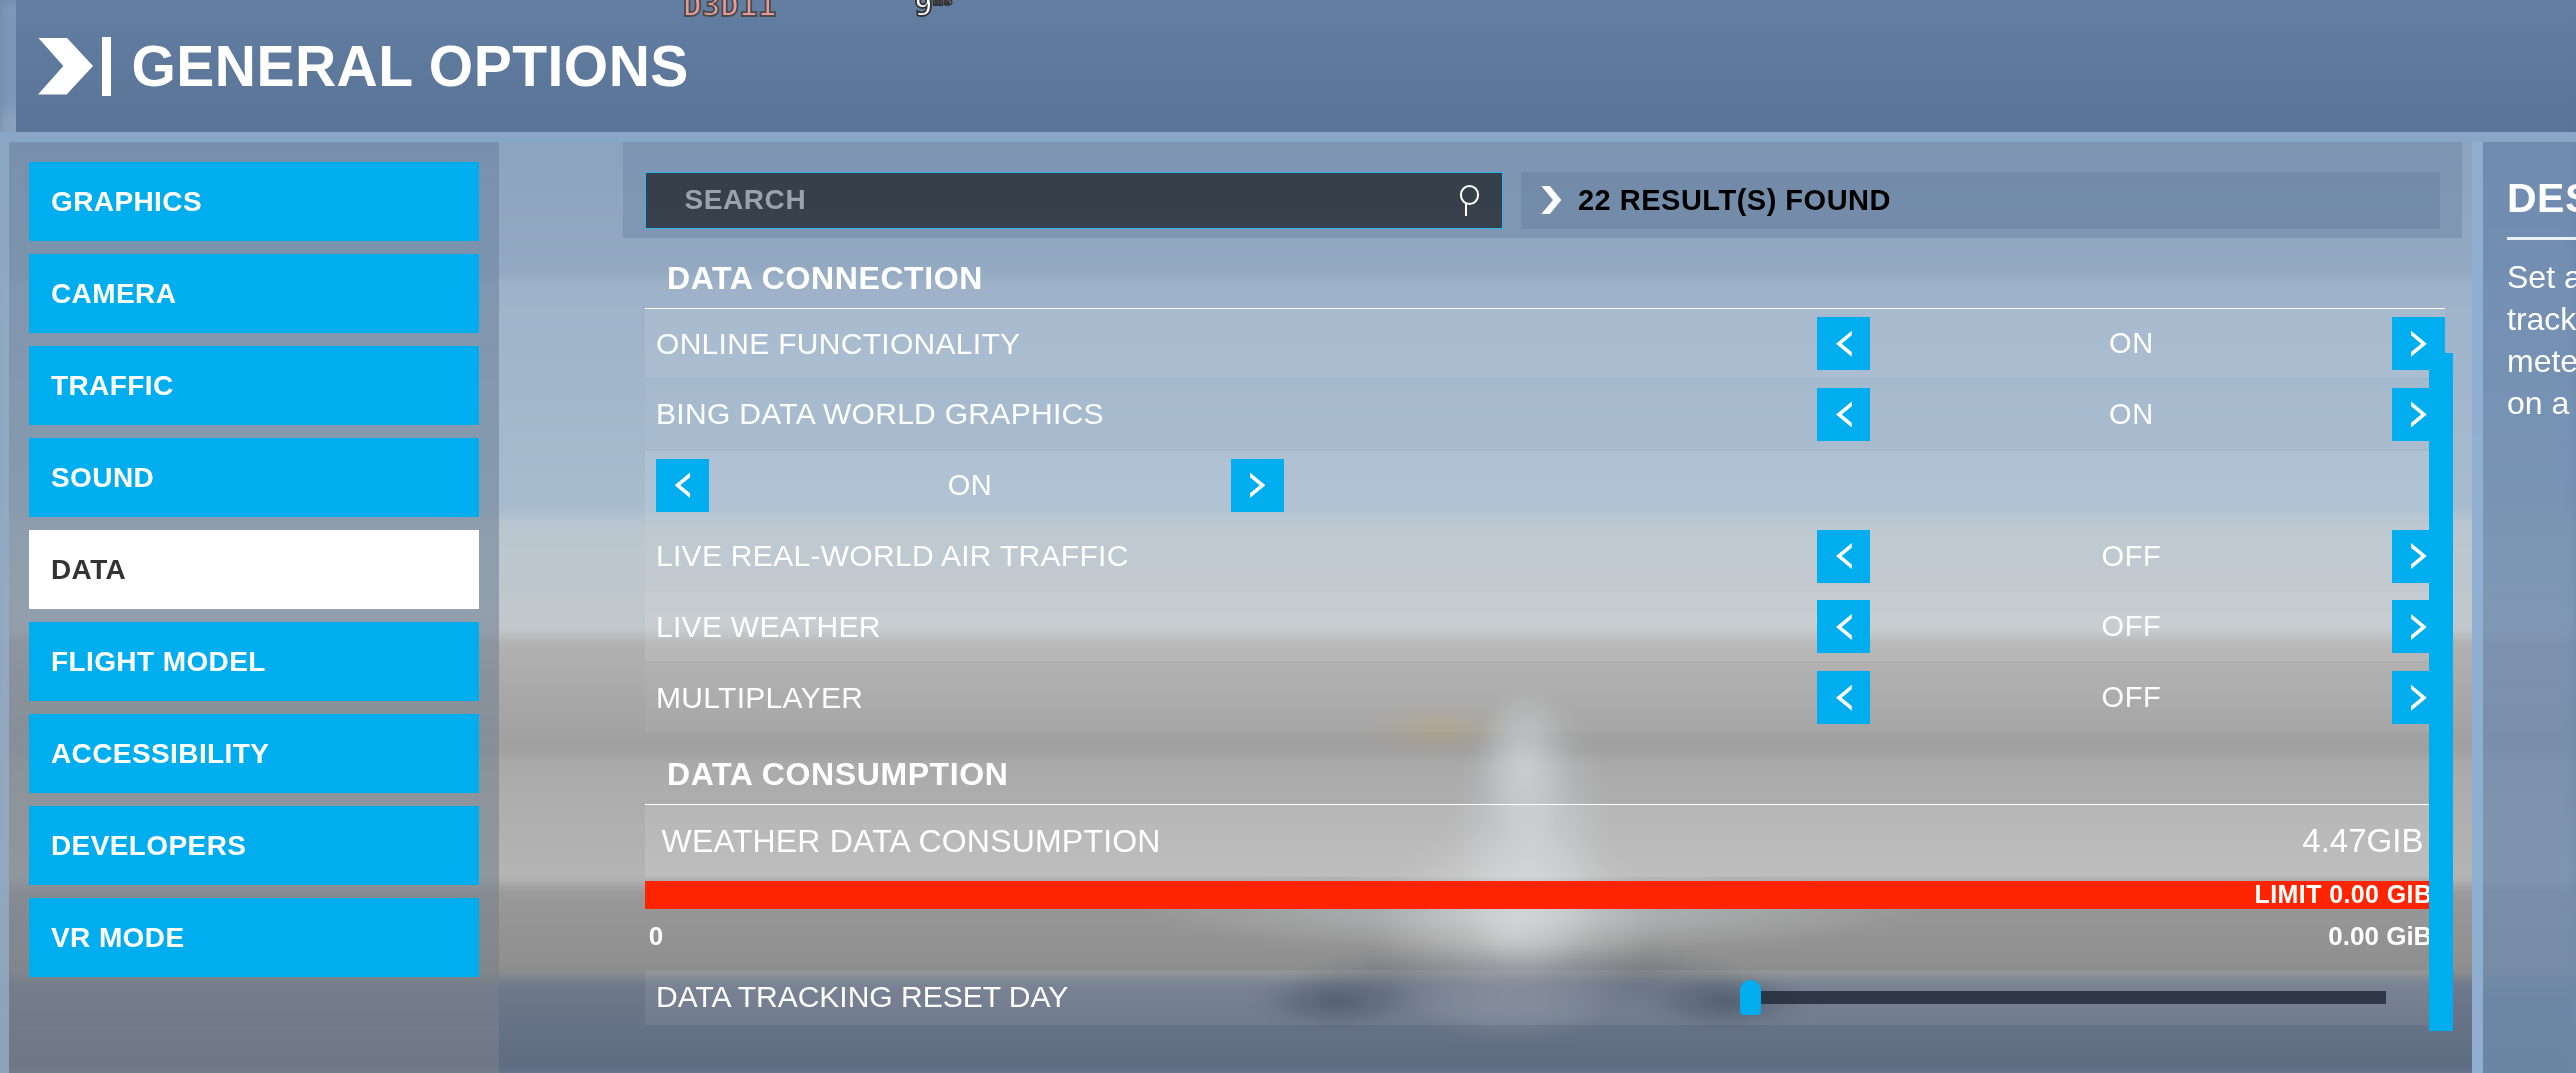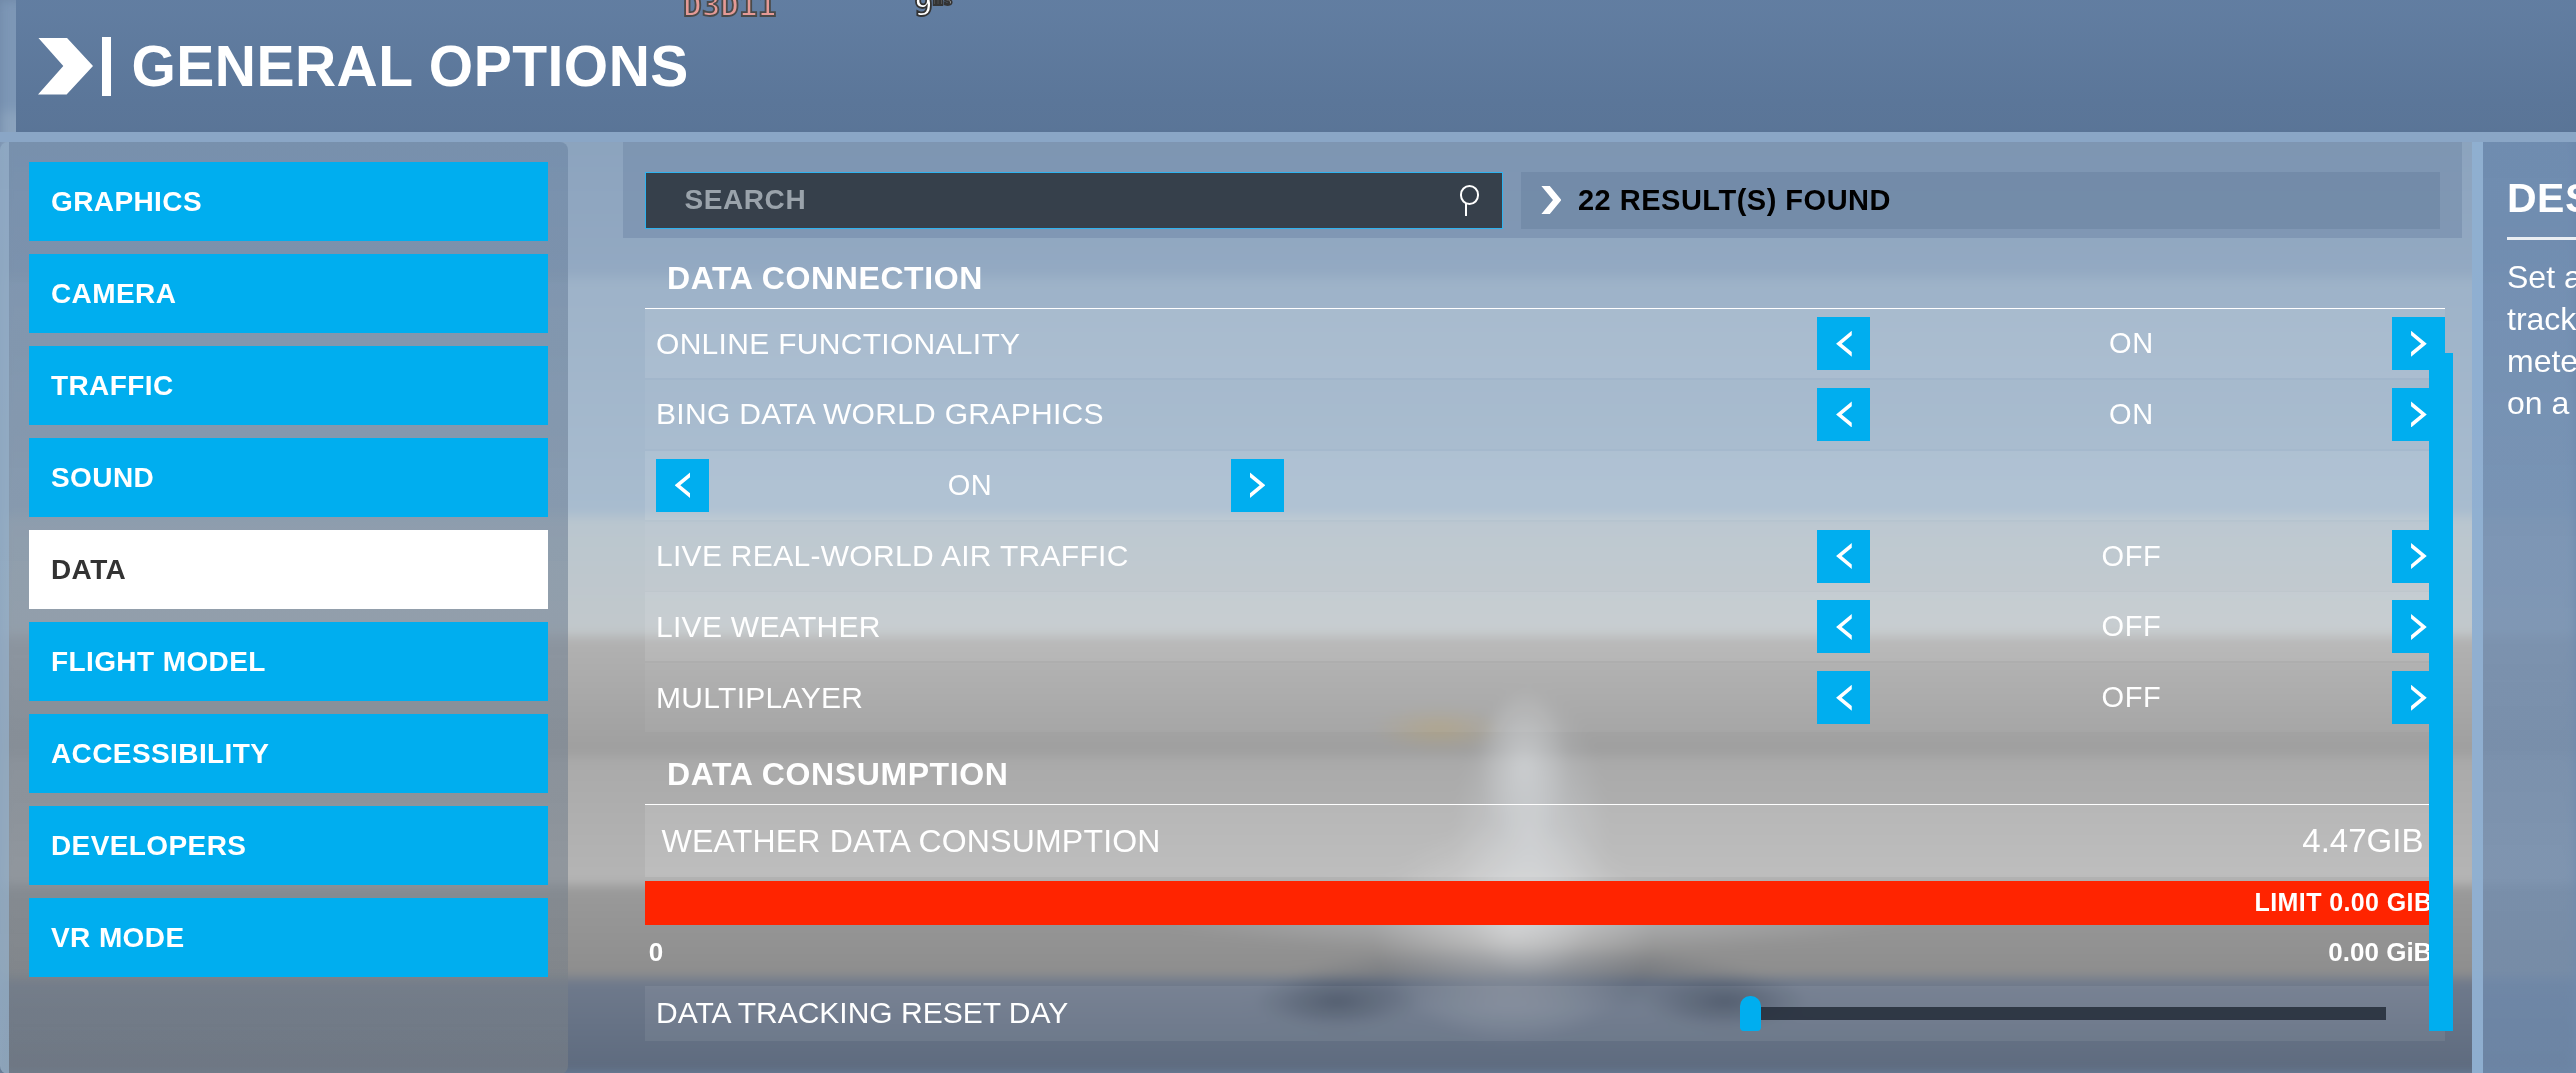--- a/index.html
+++ b/index.html
@@ -62,25 +62,24 @@
     position:absolute; top:-13px; left:683px; z-index:4;
     display:flex; gap:138px; align-items:flex-start;
     font-family:"DejaVu Sans Mono", monospace; font-weight:bold; font-size:31px;
   }
   #perf-api{ color:#e59a96; -webkit-text-stroke:1.8px #4a4a4a; }
   #perf-ms{ color:#fff; -webkit-text-stroke:1.8px #333; }
   #perf-ms small{ font-size:16.6px; vertical-align:super; }
 
   
   #sidebar{
-    position:absolute; left:0; top:142px; width:568px; height:932px; z-index:2;
+    position:absolute; left:0; top:142px; width:499px; height:932px; z-index:2;
     background:linear-gradient(to bottom, rgba(108,133,163,.62), rgba(122,128,134,.58));
     border-left:9.2px solid rgba(150,176,202,.75);
     padding:20px 20px 0 20px;
-    border-radius:8px;
   }
   .nav-item{
     height:79px; margin-bottom:13px; display:flex; align-items:center;
     padding-left:22px; color:#fff; font-size:28px; font-weight:bold;
     background:#00AEEF; letter-spacing:0.4px; cursor:pointer;
   }
   .nav-item.selected{ background:#fff; color:#333; }
 
   
   #main{
@@ -150,21 +149,21 @@
 
   
   .consume-row{
     height:72px; display:flex; align-items:center;
     margin:0 16.6px 3.7px 22px; background:rgba(255,255,255,.12); padding:0 22px 0 16.6px;
   }
   .consume-label{ color:#fff; font-size:32px; flex:1; letter-spacing:0.2px; }
   .consume-value{ color:#fff; font-size:33px; }
 
   .bar-outer{
-    margin:0 16.6px 0 22px; height:44px; background:#FF2400; position:relative;
+    margin:0 16.6px 0 22px; height:28px; background:#FF2400; position:relative;
     display:flex; align-items:center; justify-content:flex-end; padding-right:13px;
   }
   .bar-limit{ color:#fff; font-size:25px; font-weight:bold; letter-spacing:0.4px; }
   .bar-scale{
     margin:3.7px 16.6px 0 22px; height:48px; display:flex; align-items:center;
     justify-content:space-between; padding:0 13px 0 3.7px;
   }
   .bar-scale span{ color:#fff; font-size:26px; font-weight:bold; }
 
   .slider-row{

